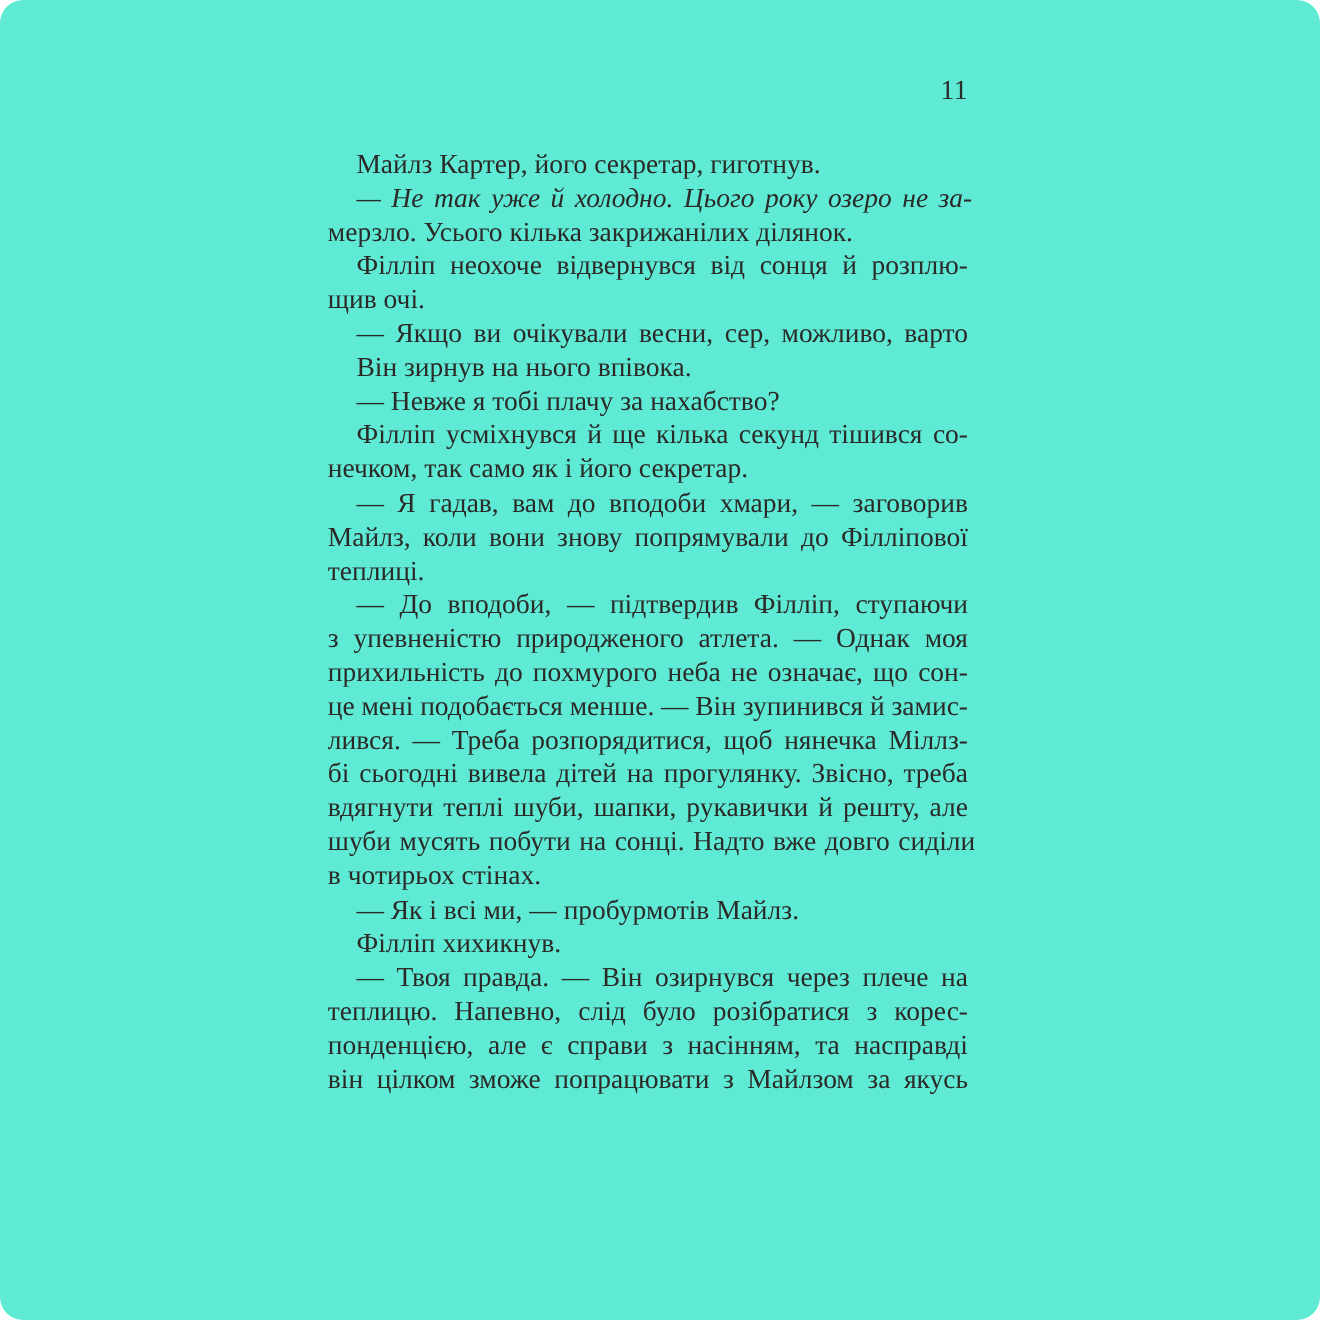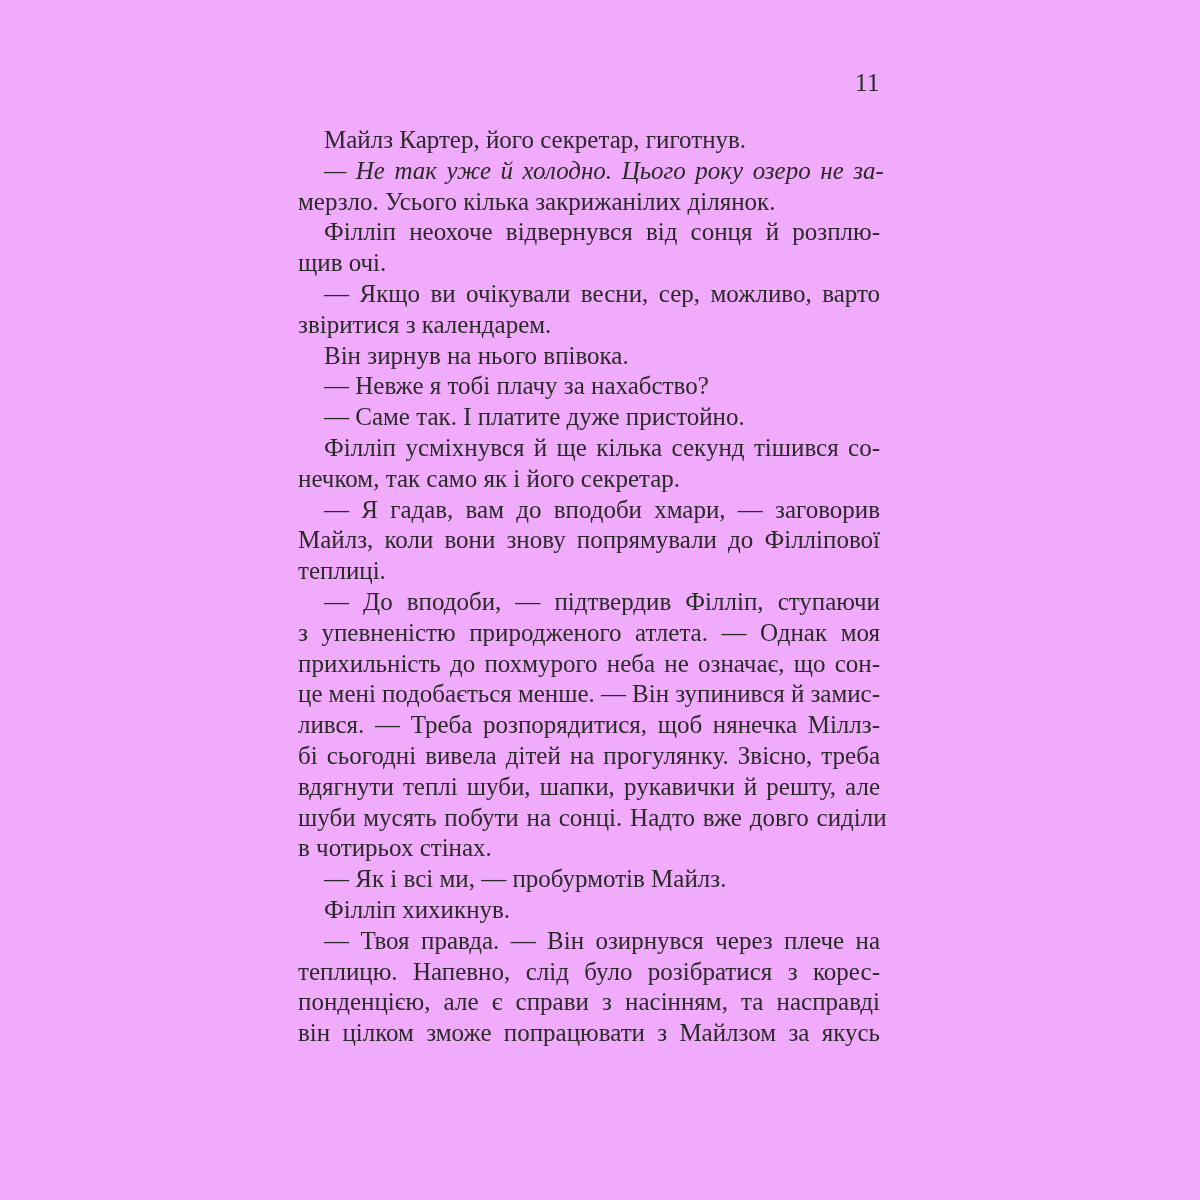--- a/index.html
+++ b/index.html
@@ -4,39 +4,40 @@
 <style>
   html, body {
     margin: 0;
     padding: 0;
     background: #ffffff;
   }
   .page {
     position: relative;
     width: 1200px;
     height: 1200px;
-    background: #f0abfc;
+    background: #5eead4;
     font-family: "Liberation Serif", "DejaVu Serif", serif;
     color: #2b2a28;
     overflow: hidden;
+    border-radius: 21px;
   }
   .pagenum {
     position: absolute;
     top: 68px;
     left: 298px;
     width: 582px;
     text-align: right;
     font-size: 25px;
     line-height: 29px;
     letter-spacing: 0.5px;
     color: #2b2a28;
   }
   .body-text {
     position: absolute;
-    top: 125px;
+    top: 135px;
     left: 298px;
     width: 582px;
   }
   .line {
     font-size: 25px;
     line-height: 30.8px;
     height: 30.8px;
     white-space: nowrap;
     color: #2b2a28;
   }
@@ -49,24 +50,22 @@
 
 <div class="page">
   <div class="pagenum">11</div>
   <div class="body-text">
       <div class="line indent"><span>Майлз Картер, його секретар, гиготнув.</span></div>
       <div class="line indent justify"><span style="word-spacing: 3.28281px; font-style: italic;">— Не так уже й холодно. Цього року озеро не за-</span></div>
       <div class="line"><span>мерзло. Усього кілька закрижанілих ділянок.</span></div>
       <div class="line indent justify"><span style="word-spacing: 6.96875px;">Філліп неохоче відвернувся від сонця й розплю-</span></div>
       <div class="line"><span>щив очі.</span></div>
       <div class="line indent justify"><span style="word-spacing: 4.20089px;">— Якщо ви очікували весни, сер, можливо, варто</span></div>
-      <div class="line"><span>звіритися з календарем.</span></div>
       <div class="line indent"><span>Він зирнув на нього впівока.</span></div>
       <div class="line indent"><span>— Невже я тобі плачу за нахабство?</span></div>
-      <div class="line indent"><span>— Саме так. І платите дуже пристойно.</span></div>
       <div class="line indent justify"><span style="word-spacing: 3.16518px; margin-top: 24px;">Філліп усміхнувся й ще кілька секунд тішився со-</span></div>
       <div class="line"><span>нечком, так само як і його секретар.</span></div>
       <div class="line indent justify"><span style="word-spacing: 5.98828px;">— Я гадав, вам до вподоби хмари, — заговорив</span></div>
       <div class="line justify"><span style="word-spacing: 4.86719px; margin-top: 17px;">Майлз, коли вони знову попрямували до Філліпової</span></div>
       <div class="line"><span>теплиці.</span></div>
       <div class="line indent justify"><span style="word-spacing: 7.84115px;">— До вподоби, — підтвердив Філліп, ступаючи</span></div>
       <div class="line justify"><span style="word-spacing: 7.28646px;">з упевненістю природженого атлета. — Однак моя</span></div>
       <div class="line justify"><span style="word-spacing: 2.96205px; font-family: Liberation Serif, serif;">прихильність до похмурого неба не означає, що сон-</span></div>
       <div class="line justify"><span style="word-spacing: -0.130859px;">це мені подобається менше. — Він зупинився й замис-</span></div>
       <div class="line justify"><span style="word-spacing: 4.40625px;">лився. — Треба розпорядитися, щоб нянечка Міллз-</span></div>

